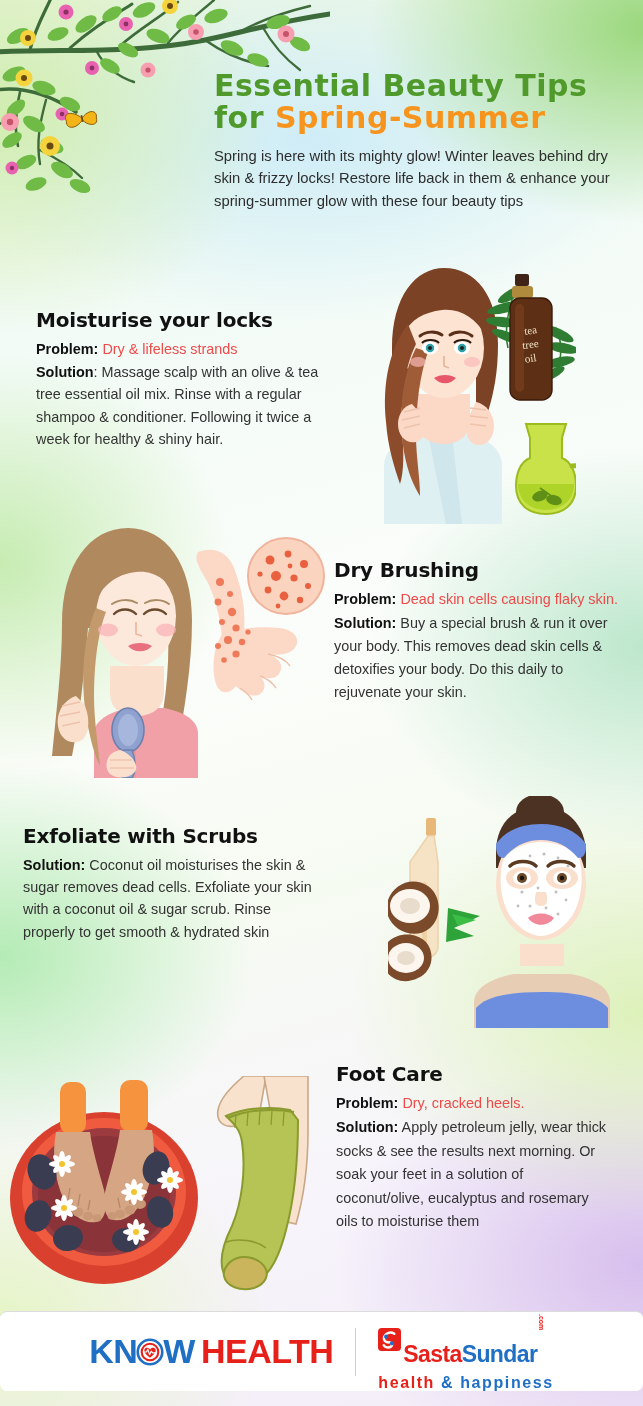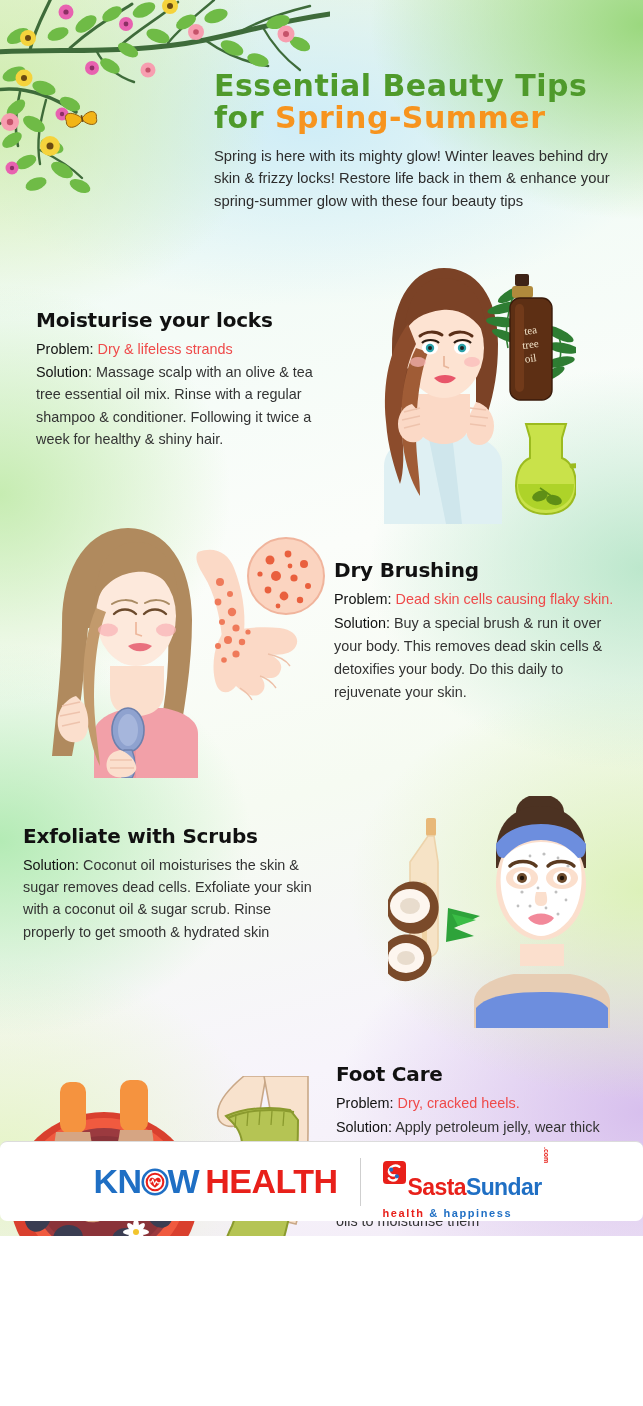--- a/index.html
+++ b/index.html
@@ -6,21 +6,21 @@
   html, body {
     width: 643px;
     height: 1406px;
     font-family: "Liberation Sans", sans-serif;
   }
   body { overflow: hidden; }
 
   .poster {
     position: relative;
     width: 643px;
-    height: 1236px;
+    height: 1406px;
     overflow: hidden;
     background:
       radial-gradient(ellipse 420px 300px at 100% 2%, rgba(150,214,120,0.95) 0%, rgba(150,214,120,0) 65%),
       radial-gradient(ellipse 420px 340px at 0% 8%, rgba(205,235,165,0.85) 0%, rgba(205,235,165,0) 65%),
       radial-gradient(ellipse 520px 260px at 48% 10%, rgba(205,236,248,0.95) 0%, rgba(205,236,248,0) 70%),
       radial-gradient(ellipse 330px 300px at 0% 40%, rgba(186,232,160,0.8) 0%, rgba(186,232,160,0) 70%),
       radial-gradient(ellipse 380px 280px at 100% 46%, rgba(168,224,190,0.75) 0%, rgba(168,224,190,0) 72%),
       radial-gradient(ellipse 360px 280px at 0% 68%, rgba(168,232,170,0.85) 0%, rgba(168,232,170,0) 70%),
       radial-gradient(ellipse 420px 300px at 100% 72%, rgba(214,240,170,0.8) 0%, rgba(214,240,170,0) 70%),
       radial-gradient(ellipse 430px 300px at 100% 90%, rgba(212,186,236,0.9) 0%, rgba(212,186,236,0) 72%),
@@ -39,21 +39,21 @@
   .title-2 { font-size: 30px; color: #4f9a2b; }
   .title-2 .accent { color: #f7941e; }
   .intro { margin-top: 11px; font-size: 14.8px; line-height: 1.52; color: #2d2d2d;
     font-family: "Liberation Sans", sans-serif; }
 
   
   .tip { position: absolute; }
   .tip h2 { font-size: 20px; font-weight: bold; color: #111; margin-bottom: 6px;
     font-family: "DejaVu Sans", sans-serif; letter-spacing: -0.2px; }
   .tip p { font-size: 14.4px; line-height: 1.54; color: #333; margin-bottom: 1px; }
-  .tip .lbl { font-weight: normal; color: #111; }
+  .tip .lbl { font-weight: bold; color: #111; }
   .tip .prob { color: #ef4a4a; }
 
   #tip-1 { left: 36px; top: 308px; width: 290px; }
   #tip-2 { left: 334px; top: 558px; width: 286px; }
   #tip-3 { left: 23px; top: 824px; width: 292px; }
   #tip-4 { left: 336px; top: 1062px; width: 278px; }
   #tip-4 p { line-height: 1.63; }
   #tip-2 p { line-height: 1.6; }
 
   
@@ -77,21 +77,21 @@
   .sasta { display: flex; flex-direction: column; justify-content: center; }
   .sasta-top { display: flex; align-items: center; }
   .ss-mark { width: 23px; height: 23px; margin-right: 2px; }
   .ss-word { font-family: "Liberation Sans", sans-serif; font-size: 23px;
     font-weight: bold; letter-spacing: -0.6px; margin-top: 29px; }
   .ss-sasta { color: #e8201a; }
   .ss-sundar { color: #1f6fc4; }
   .ss-com { color: #e8201a; font-size: 7px; font-weight: bold;
     align-self: flex-start; margin-top: 2px; margin-left: 1px;
     writing-mode: vertical-rl; text-orientation: mixed; letter-spacing: 0px; }
-  .sasta-tag { font-family: "Liberation Sans", sans-serif; font-size: 11px;
+  .sasta-tag { font-family: "Liberation Sans", sans-serif; font-size: 16px;
     font-weight: bold; letter-spacing: 1.6px; margin-top: 6px; }
   .tag-health { color: #e8201a; }
   .tag-amp { color: #1f6fc4; }
   .tag-happiness { color: #1f6fc4; }
 </style>
 </head>
 <body>
 
 <div class="poster">
 

